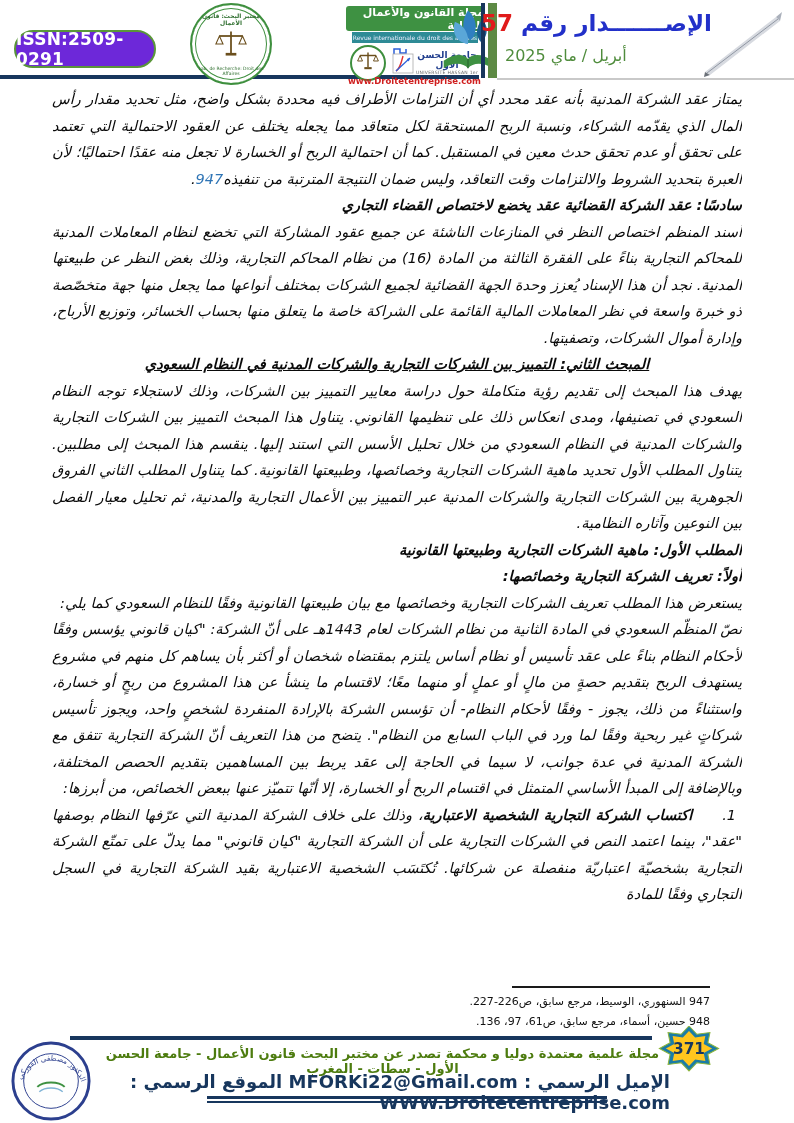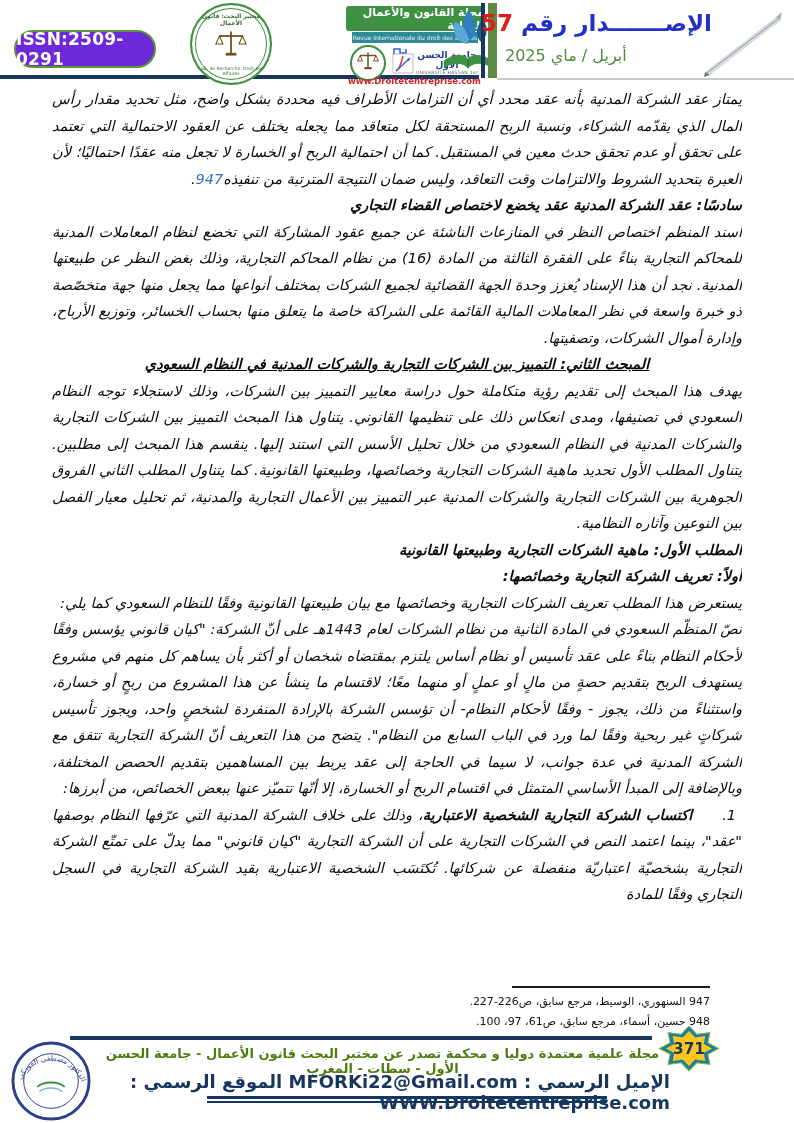--- a/index.html
+++ b/index.html
@@ -144,35 +144,35 @@
     <svg viewBox="0 0 85 70" width="85" height="70">
       <polygon points="3,64 74,9 78,13 8,67" fill="#d7dae0"></polygon>
       <polygon points="74,9 80,4 78,13" fill="#aab0bb"></polygon>
       <line x1="5" y1="65" x2="76" y2="11" stroke="#9097a3" stroke-width="1"></line>
       <polygon points="3,64 8,67 2,69" fill="#6a7078"></polygon>
     </svg>
   </div>
 
   <div class="content">
       <div class="blk blk-para">يمتاز عقد الشركة المدنية بأنه عقد محدد أي أن التزامات الأطراف فيه محددة بشكل واضح، مثل تحديد مقدار رأس المال الذي يقدّمه الشركاء، ونسبة الربح المستحقة لكل متعاقد مما يجعله يختلف عن العقود الاحتمالية التي تعتمد على تحقق أو عدم تحقق حدث معين في المستقبل. كما أن احتمالية الربح أو الخسارة لا تجعل منه عقدًا احتماليًا؛ لأن العبرة بتحديد الشروط والالتزامات وقت التعاقد، وليس ضمان النتيجة المترتبة من تنفيذه<span class="fn-ref">947</span>.</div>
-      <div class="blk blk-head">سادسًا: عقد الشركة المدنية عقد يخضع لاختصاص القضاء التجاري</div>
+      <div class="blk blk-head">سادسًا: عقد الشركة القضائية عقد يخضع لاختصاص القضاء التجاري</div>
       <div class="blk blk-para">أسند المنظم اختصاص النظر في المنازعات الناشئة عن جميع عقود المشاركة التي تخضع لنظام المعاملات المدنية للمحاكم التجارية بناءً على الفقرة الثالثة من المادة (16) من نظام المحاكم التجارية، وذلك بغض النظر عن طبيعتها المدنية. نجد أن هذا الإسناد يُعزز وحدة الجهة القضائية لجميع الشركات بمختلف أنواعها مما يجعل منها جهة متخصّصة ذو خبرة واسعة في نظر المعاملات المالية القائمة على الشراكة خاصة ما يتعلق منها بحساب الخسائر، وتوزيع الأرباح، وإدارة أموال الشركات، وتصفيتها.</div>
       <div class="blk blk-head-center-u">المبحث الثاني: التمييز بين الشركات التجارية والشركات المدنية في النظام السعودي</div>
       <div class="blk blk-para">يهدف هذا المبحث إلى تقديم رؤية متكاملة حول دراسة معايير التمييز بين الشركات، وذلك لاستجلاء توجه النظام السعودي في تصنيفها، ومدى انعكاس ذلك على تنظيمها القانوني. يتناول هذا المبحث التمييز بين الشركات التجارية والشركات المدنية في النظام السعودي من خلال تحليل الأسس التي استند إليها. ينقسم هذا المبحث إلى مطلبين. يتناول المطلب الأول تحديد ماهية الشركات التجارية وخصائصها، وطبيعتها القانونية. كما يتناول المطلب الثاني الفروق الجوهرية بين الشركات التجارية والشركات المدنية عبر التمييز بين الأعمال التجارية والمدنية، ثم تحليل معيار الفصل بين النوعين وآثاره النظامية.</div>
       <div class="blk blk-head-center">المطلب الأول: ماهية الشركات التجارية وطبيعتها القانونية</div>
       <div class="blk blk-head">أولاً: تعريف الشركة التجارية وخصائصها:</div>
       <div class="blk blk-para">يستعرض هذا المطلب تعريف الشركات التجارية وخصائصها مع بيان طبيعتها القانونية وفقًا للنظام السعودي كما يلي:</div>
       <div class="blk blk-para">نصّ المنظّم السعودي في المادة الثانية من نظام الشركات لعام 1443هـ على أنّ الشركة: "كيان قانوني يؤسس وفقًا لأحكام النظام بناءً على عقد تأسيس أو نظام أساس يلتزم بمقتضاه شخصان أو أكثر بأن يساهم كل منهم في مشروع يستهدف الربح بتقديم حصةٍ من مالٍ أو عملٍ أو منهما معًا؛ لاقتسام ما ينشأ عن هذا المشروع من ربحٍ أو خسارة، واستثناءً من ذلك، يجوز - وفقًا لأحكام النظام- أن تؤسس الشركة بالإرادة المنفردة لشخصٍ واحد، ويجوز تأسيس شركاتٍ غير ربحية وفقًا لما ورد في الباب السابع من النظام". يتضح من هذا التعريف أنّ الشركة التجارية تتفق مع الشركة المدنية في عدة جوانب، لا سيما في الحاجة إلى عقد يربط بين المساهمين بتقديم الحصص المختلفة، وبالإضافة إلى المبدأ الأساسي المتمثل في اقتسام الربح أو الخسارة، إلا أنّها تتميّز عنها ببعض الخصائص، من أبرزها:</div>
       <div class="blk blk-item"><span class="item-num">1.</span><span class="item-lead">اكتساب الشركة التجارية الشخصية الاعتبارية</span>، وذلك على خلاف الشركة المدنية التي عرّفها النظام بوصفها "عقد"، بينما اعتمد النص في الشركات التجارية على أن الشركة التجارية "كيان قانوني" مما يدلّ على تمتّع الشركة التجارية بشخصيّة اعتباريّة منفصلة عن شركائها. تُكتَسَب الشخصية الاعتبارية بقيد الشركة التجارية في السجل التجاري وفقًا للمادة</div>
     </div>
 
   <div class="fn-sep"></div>
   <div class="footnotes">
       <div><span>947 </span><span>السنهوري، الوسيط، مرجع سابق، ص226-227.</span></div>
-      <div><span>948 </span><span>حسين، أسماء، مرجع سابق، ص61، 97، 100.</span></div>
+      <div><span>948 </span><span>حسين، أسماء، مرجع سابق، ص61، 97، 136.</span></div>
     </div>
 
   <div class="footer-rule"></div>
 
   <div class="badge">
     <svg viewBox="0 0 60 46" width="62" height="47">
       <polygon points="30,0 37.7,8.1 50.5,6.4 48.5,16.3 59,22 48.5,27.7 50.5,37.6 37.7,35.9 30,44 22.3,35.9 9.5,37.6 11.5,27.7 1,22 11.5,16.3 9.5,6.4 22.3,8.1" fill="#1b7ca6" stroke="#8db53a" stroke-width="1"></polygon>
       <polygon points="30,4.8 36,11.2 46,9.8 44.4,17.6 52.6,22 44.4,26.4 46,34.2 36,32.8 30,39.2 24,32.8 14,34.2 15.6,26.4 7.4,22 15.6,17.6 14,9.8 24,11.2" fill="#ffc61e"></polygon>
       <text x="30" y="27.5" text-anchor="middle" font-size="15" font-weight="bold" fill="#17365d">371</text>
     </svg>

